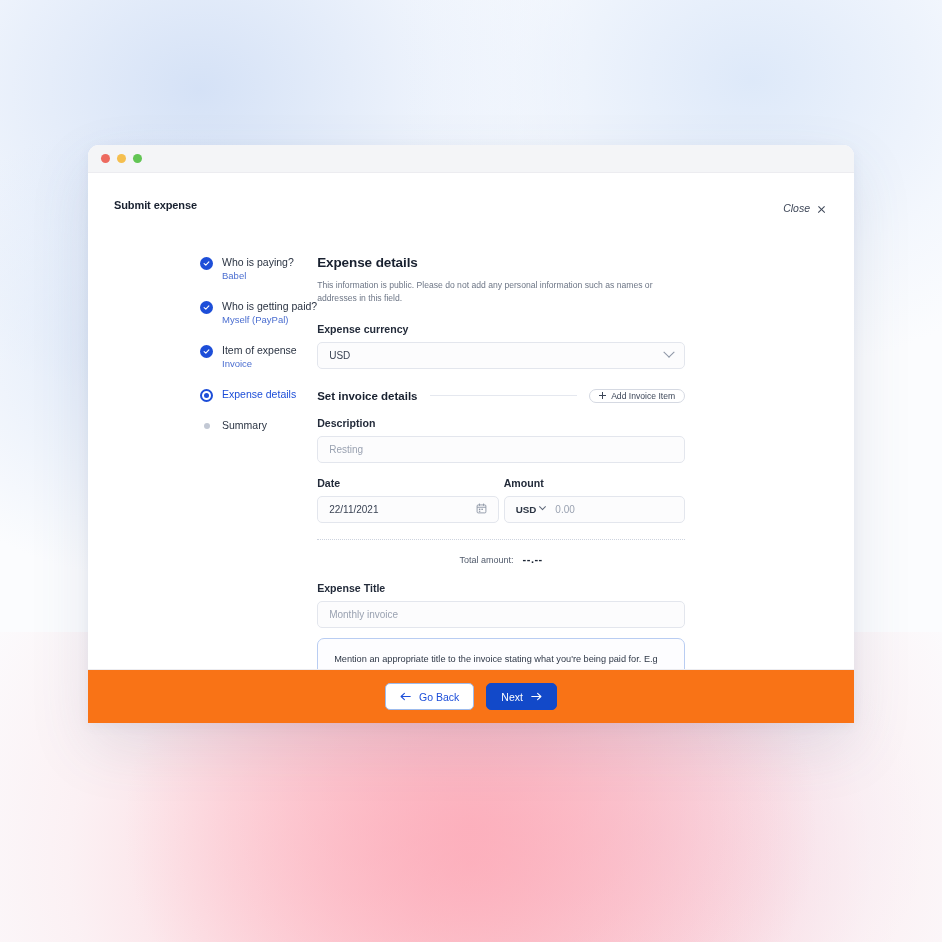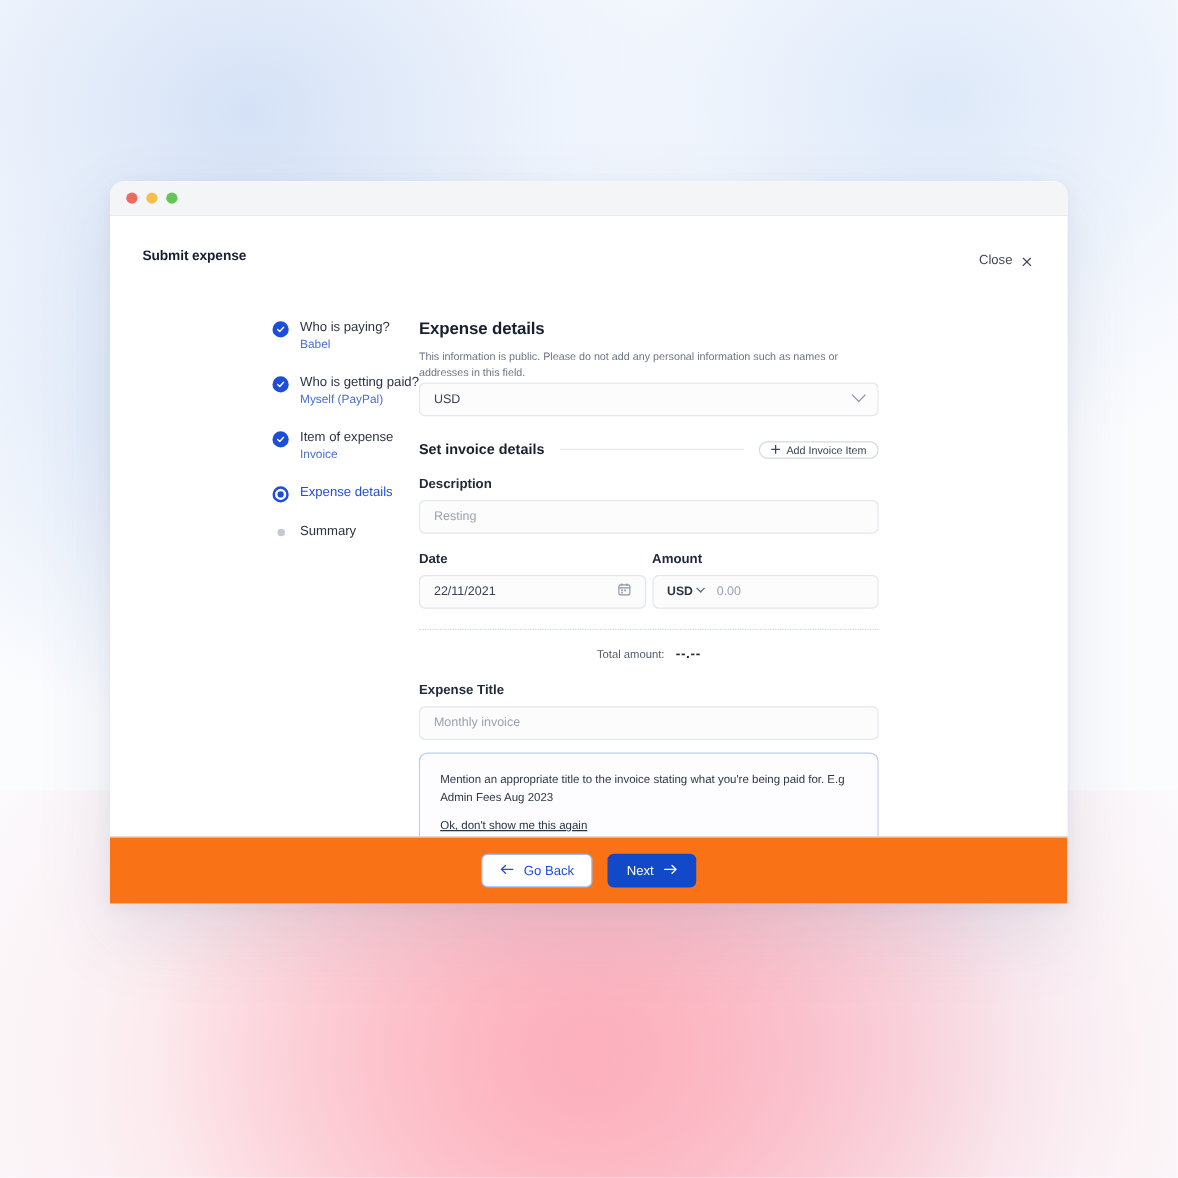--- a/index.html
+++ b/index.html
@@ -70,33 +70,34 @@
     background: #fff;
   }
   .modal-title {
     font-size: 11px; font-weight: bold; color: #18202f; letter-spacing: -.1px;
   }
   .close-btn {
     display: flex; align-items: flex-end; gap: 7px;
     font-size: 10.5px; color: #3d4657; font-weight: normal;
     padding: 3px 2px; cursor: pointer; background: none; border: none;
     font-family: inherit;
+    font-style: italic;
   }
   .close-x { width: 9px; height: 9px; position: relative; display: inline-block; }
   .close-x::before, .close-x::after {
     content: ''; position: absolute; left: 0; top: 4px; width: 9px; height: 1.3px;
     background: #3d4657;
   }
   .close-x::before { transform: rotate(45deg); }
   .close-x::after  { transform: rotate(-45deg); }
 
   
   .modal-body {
     flex: 1 1 auto; display: flex; position: relative; overflow: hidden;
-    padding-left: 34px;
+    padding-left: 16px;
   }
   .stepper {
     flex: 0 0 132px; padding-top: 22px; padding-left: 96px;
   }
   .step { display: flex; gap: 9px; margin-bottom: 16px; align-items: flex-start; cursor: pointer; }
   .step:last-child { margin-bottom: 0; text-align: center; }
   .step-marker { flex: 0 0 13px; margin-top: 2px; height: 13px; position: relative; }
   .mark-done {
     width: 13px; height: 13px; border-radius: 50%; background: #1d4ed8;
     display: flex; align-items: center; justify-content: center;
@@ -286,20 +287,21 @@
         </span>
       </div>
 
     </div>
 
     <div class="form-col">
 
       <div class="form-title">Expense details</div>
       <div class="form-desc">This information is public. Please do not add any personal information such as names or addresses in this field.</div>
 
+      <div class="field-label">Expense currency</div>
       <div class="input">
         <span class="input filled" style="border:none;background:none;padding:0;height:auto;width:auto;">USD</span>
         <span class="chev"></span>
       </div>
 
       <div class="section-row">
         <span class="section-title">Set invoice details</span>
         <span class="section-line"></span>
         <button class="pill-btn">
           <span class="plus"></span>

